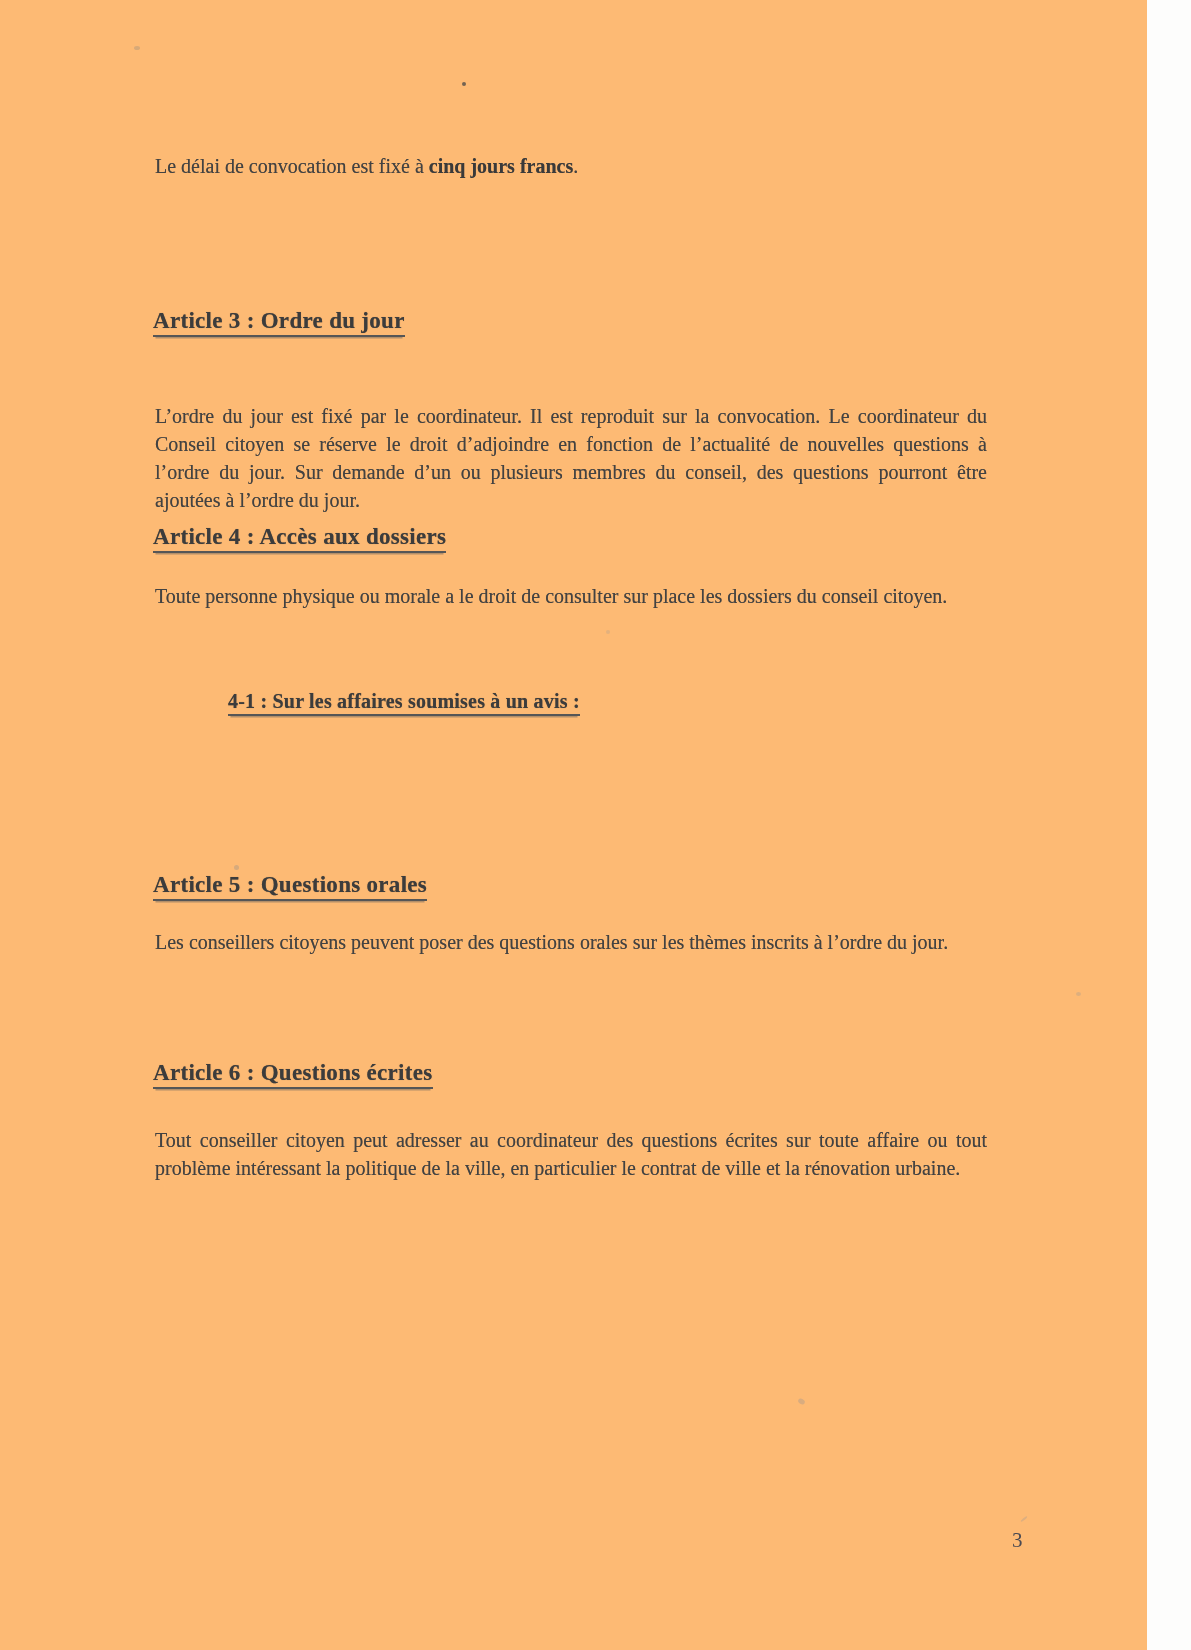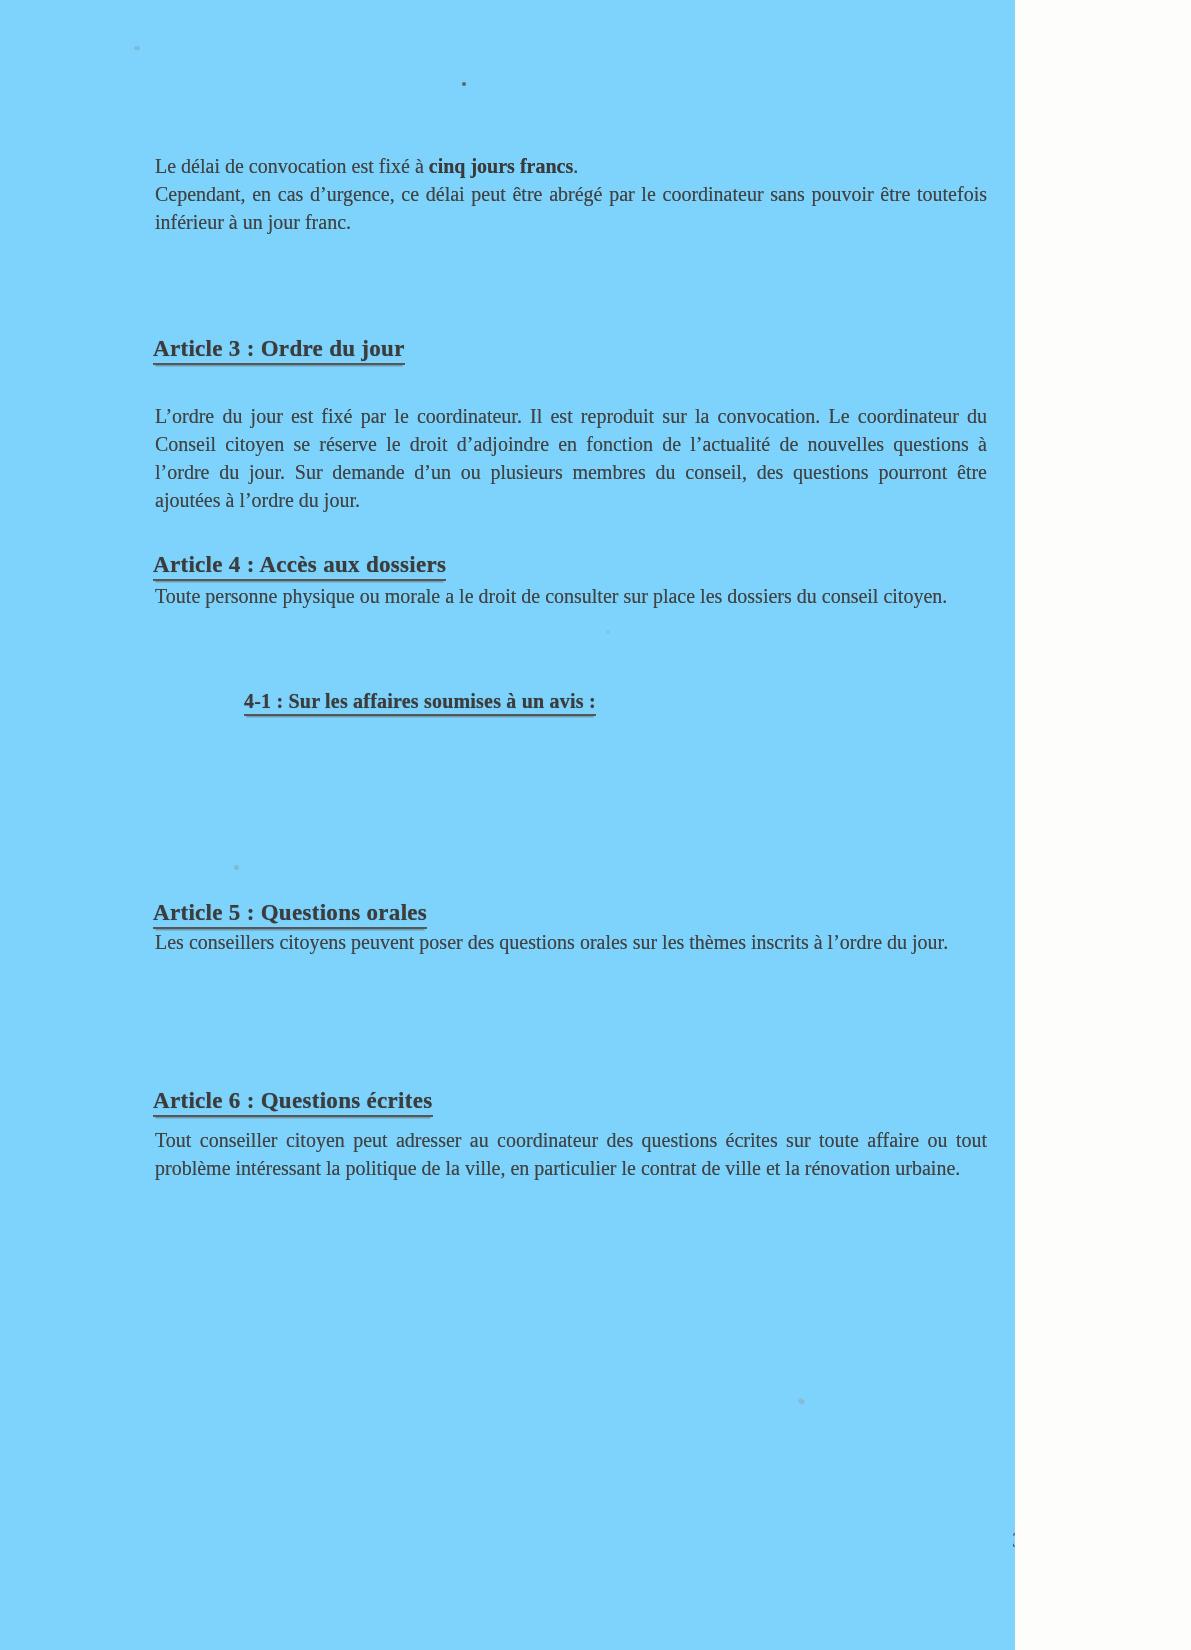--- a/index.html
+++ b/index.html
@@ -2,23 +2,23 @@
 <html lang="fr"><head>
 <meta charset="utf-8">
 <style>
   html, body {
     margin: 0;
     padding: 0;
     background: #fdfdfc;
   }
   .page {
     position: relative;
-    width: 1015px;
+    width: 1147px;
     height: 1650px;
-    background: #7dd3fc;
+    background: #fdba74;
     overflow: hidden;
     font-family: "Liberation Serif", "DejaVu Serif", serif;
     color: #414141;
     text-decoration: underline;
   }
   .block {
     position: absolute;
     left: 155px;
     width: 832px;
   }
@@ -41,31 +41,30 @@
     color: #3a3a3a;
   }
   .article-heading {
     position: absolute;
     left: 153px;
     font-size: 23px;
     font-weight: bold;
     color: #3c3c3c;
     letter-spacing: 0.3px;
     text-shadow: 0 0 0.7px rgba(50,50,50,0.6);
-    margin-top: 28px;
   }
   .article-heading .underlined,
   .sub-heading .underlined {
     border-bottom: 2.5px solid #565656;
     padding-bottom: 2px;
     box-shadow: 0 4px 0 -2.5px rgba(90,90,90,0.45);
   }
   .sub-heading {
     position: absolute;
-    left: 244px;
+    left: 228px;
     font-size: 20px;
     font-weight: bold;
     color: #3c3c3c;
     letter-spacing: 0.2px;
     text-shadow: 0 0 0.7px rgba(50,50,50,0.6);
   }
   .page-number {
     position: absolute;
     left: 1012px;
     top: 1528px;
@@ -77,21 +76,20 @@
     border-radius: 50%;
   }
 </style>
 </head>
 <body>
 
 <div class="page">
 
   <div class="block" style="top:152px;">
     <div class="intro-line"><span>Le délai de convocation est fixé à </span><span class="bold">cinq jours francs</span><span>.</span></div>
-    <div class="intro-line">Cependant, en cas d’urgence, ce délai peut être abrégé par le coordinateur sans pouvoir être toutefois inférieur à un jour franc.</div>
   </div>
 
   <div class="article-heading" style="top:308px;">
     <span class="underlined">Article 3 : Ordre du jour</span>
   </div>
   <div class="block body-text" style="top:370px;margin-top:32px;">L’ordre du jour est fixé par le coordinateur. Il est reproduit sur la convocation. Le coordinateur du Conseil citoyen se réserve le droit d’adjoindre en fonction de l’actualité de nouvelles questions à l’ordre du jour. Sur demande d’un ou plusieurs membres du conseil, des questions pourront être ajoutées à l’ordre du jour.</div>
 
   <div class="article-heading" style="top:524px;">
     <span class="underlined">Article 4 : Accès aux dossiers</span>
   </div>

